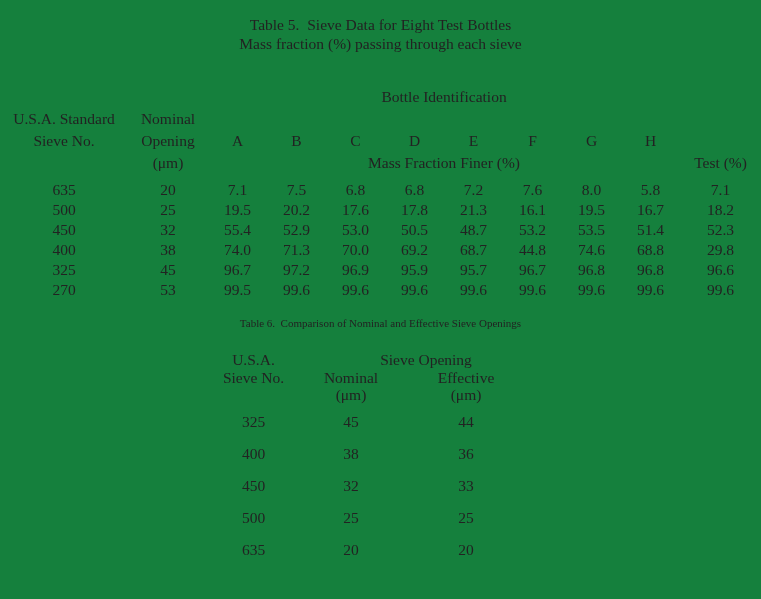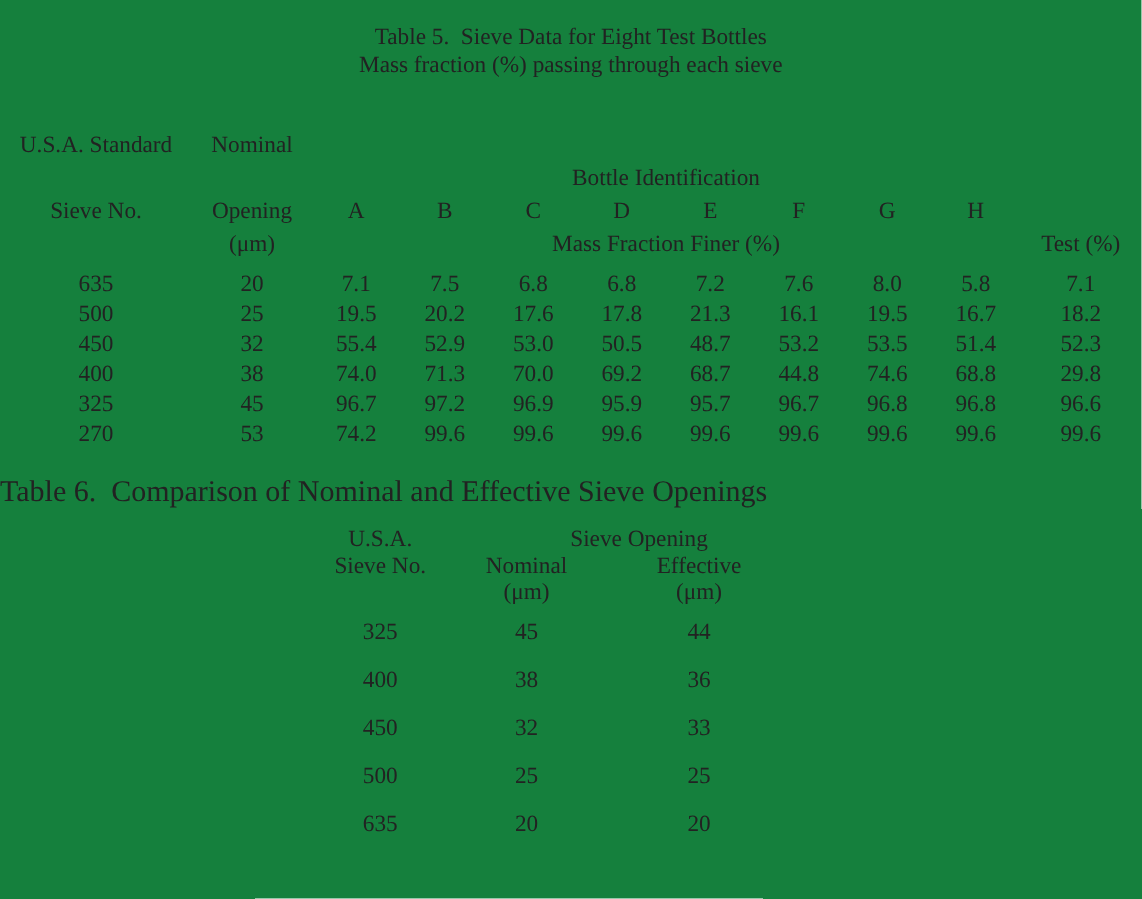--- a/index.html
+++ b/index.html
@@ -31,21 +31,22 @@
     overflow: visible;
   }
   .t5 { position: absolute; top: 86px; left: 0; width: 761px; }
   .t5 tr.hrow  { height: 22px; }
   .t5 tr.sprow { height: 6px; }
   .t5 tr.drow  { height: 20px; }
   .t6-title {
     position: absolute;
     top: 317px; left: 0;
     width: 100%;
-    font-size: 20px;
+    text-align: center;
+    font-size: 11px;
   }
   .t6 { position: absolute; top: 350px; left: 196px; width: 345px; }
   .t6 tr.r1    { height: 20px; }
   .t6 tr.r2    { height: 18px; }
   .t6 tr.r3    { height: 17px; }
   .t6 tr.r4    { height: 17px; }
   .t6 tr.sprow { height: 2px; }
   .t6 tr.drow  { height: 32px; }
 </style>
 </head>
@@ -67,29 +68,29 @@
         <col style="width:59px">
         <col style="width:59px">
       <col style="width:59px">
         <col style="width:59px">
         <col style="width:59px">
         <col style="width:59px">
       <col style="width:81px">
     </colgroup>
     <tbody>
         <tr class="hrow">
+      <td></td>
+      <td></td>
+      <td colspan="8">Bottle Identification</td>
+      <td></td>
+    </tr>
+    <tr class="hrow">
       <td>U.S.A. Standard</td>
       <td>Nominal</td>
       <td colspan="8"></td>
-      <td></td>
-    </tr>
-    <tr class="hrow">
-      <td></td>
-      <td></td>
-      <td colspan="8">Bottle Identification</td>
       <td></td>
     </tr>
     <tr class="hrow">
       <td>Sieve No.</td>
       <td>Opening</td>
       <td>A</td>
       <td>B</td>
       <td>C</td>
       <td>D</td>
       <td>E</td>
@@ -169,21 +170,21 @@
       <td>95.9</td>
       <td>95.7</td>
       <td>96.7</td>
       <td>96.8</td>
       <td>96.8</td>
       <td>96.6</td>
     </tr>
     <tr class="drow">
       <td>270</td>
       <td>53</td>
-      <td>74.2</td>
+      <td>99.5</td>
       <td>99.6</td>
       <td>99.6</td>
       <td>99.6</td>
       <td>99.6</td>
       <td>99.6</td>
       <td>99.6</td>
       <td>99.6</td>
       <td>99.6</td>
     </tr>
   </tbody>

